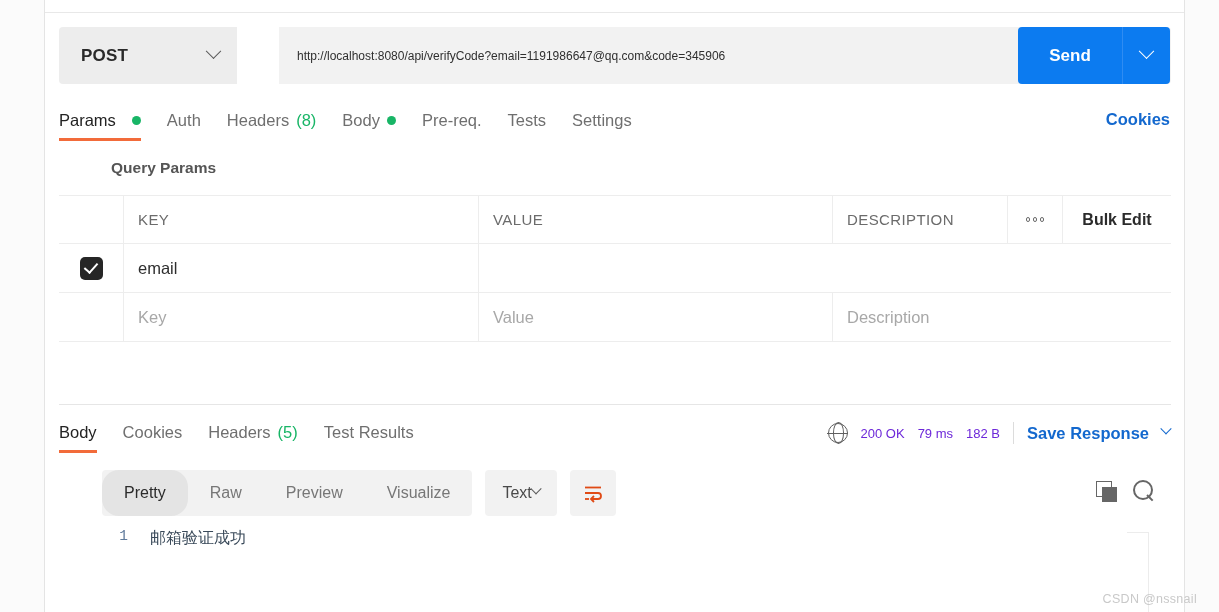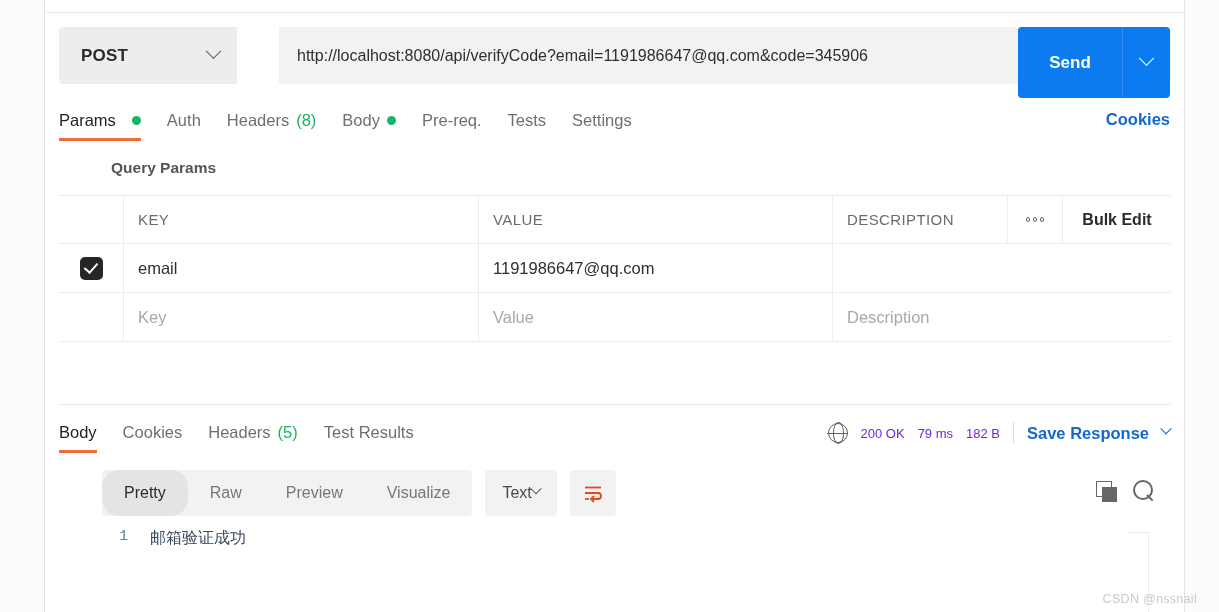--- a/index.html
+++ b/index.html
@@ -77,29 +77,29 @@
     flex: 1;
     background: #f2f2f2;
     border-radius: 0 4px 4px 0;
     display: flex;
     align-items: center;
     padding: 0 18px;
     cursor: text;
     overflow: hidden;
   }
   .url-text {
-    font-size: 16px;
+    font-size: 12px;
     color: #2f2f2f;
     white-space: nowrap;
   }
 
   .send-group {
     position: absolute;
     right: 0; top: 0;
-    height: 71px;
+    height: 57px;
     display: flex;
     align-items: stretch;
     text-align: right;
   }
   .send-btn {
     width: 104px;
     background: #0c7bf0;
     border-radius: 4px 0 0 4px;
     display: flex;
     align-items: center;
@@ -553,23 +553,20 @@
         </div>
       </div>
 
       <div class="prow">
         <div class="c-check">
             <span class="cbox"></span>
           </div>
         <div class="c-key">
             <span class="cell-txt">email</span>
           </div>
-        <div class="c-val">
-            <span class="cell-txt">1191986647@qq.com</span>
-          </div>
         <div class="c-desc">
             <span class="cell-txt"></span>
           </div>
       </div>
 
 
       <div class="prow">
         <div class="c-check"></div>
         <div class="c-key">
             <span class="cell-ph">Key</span>

